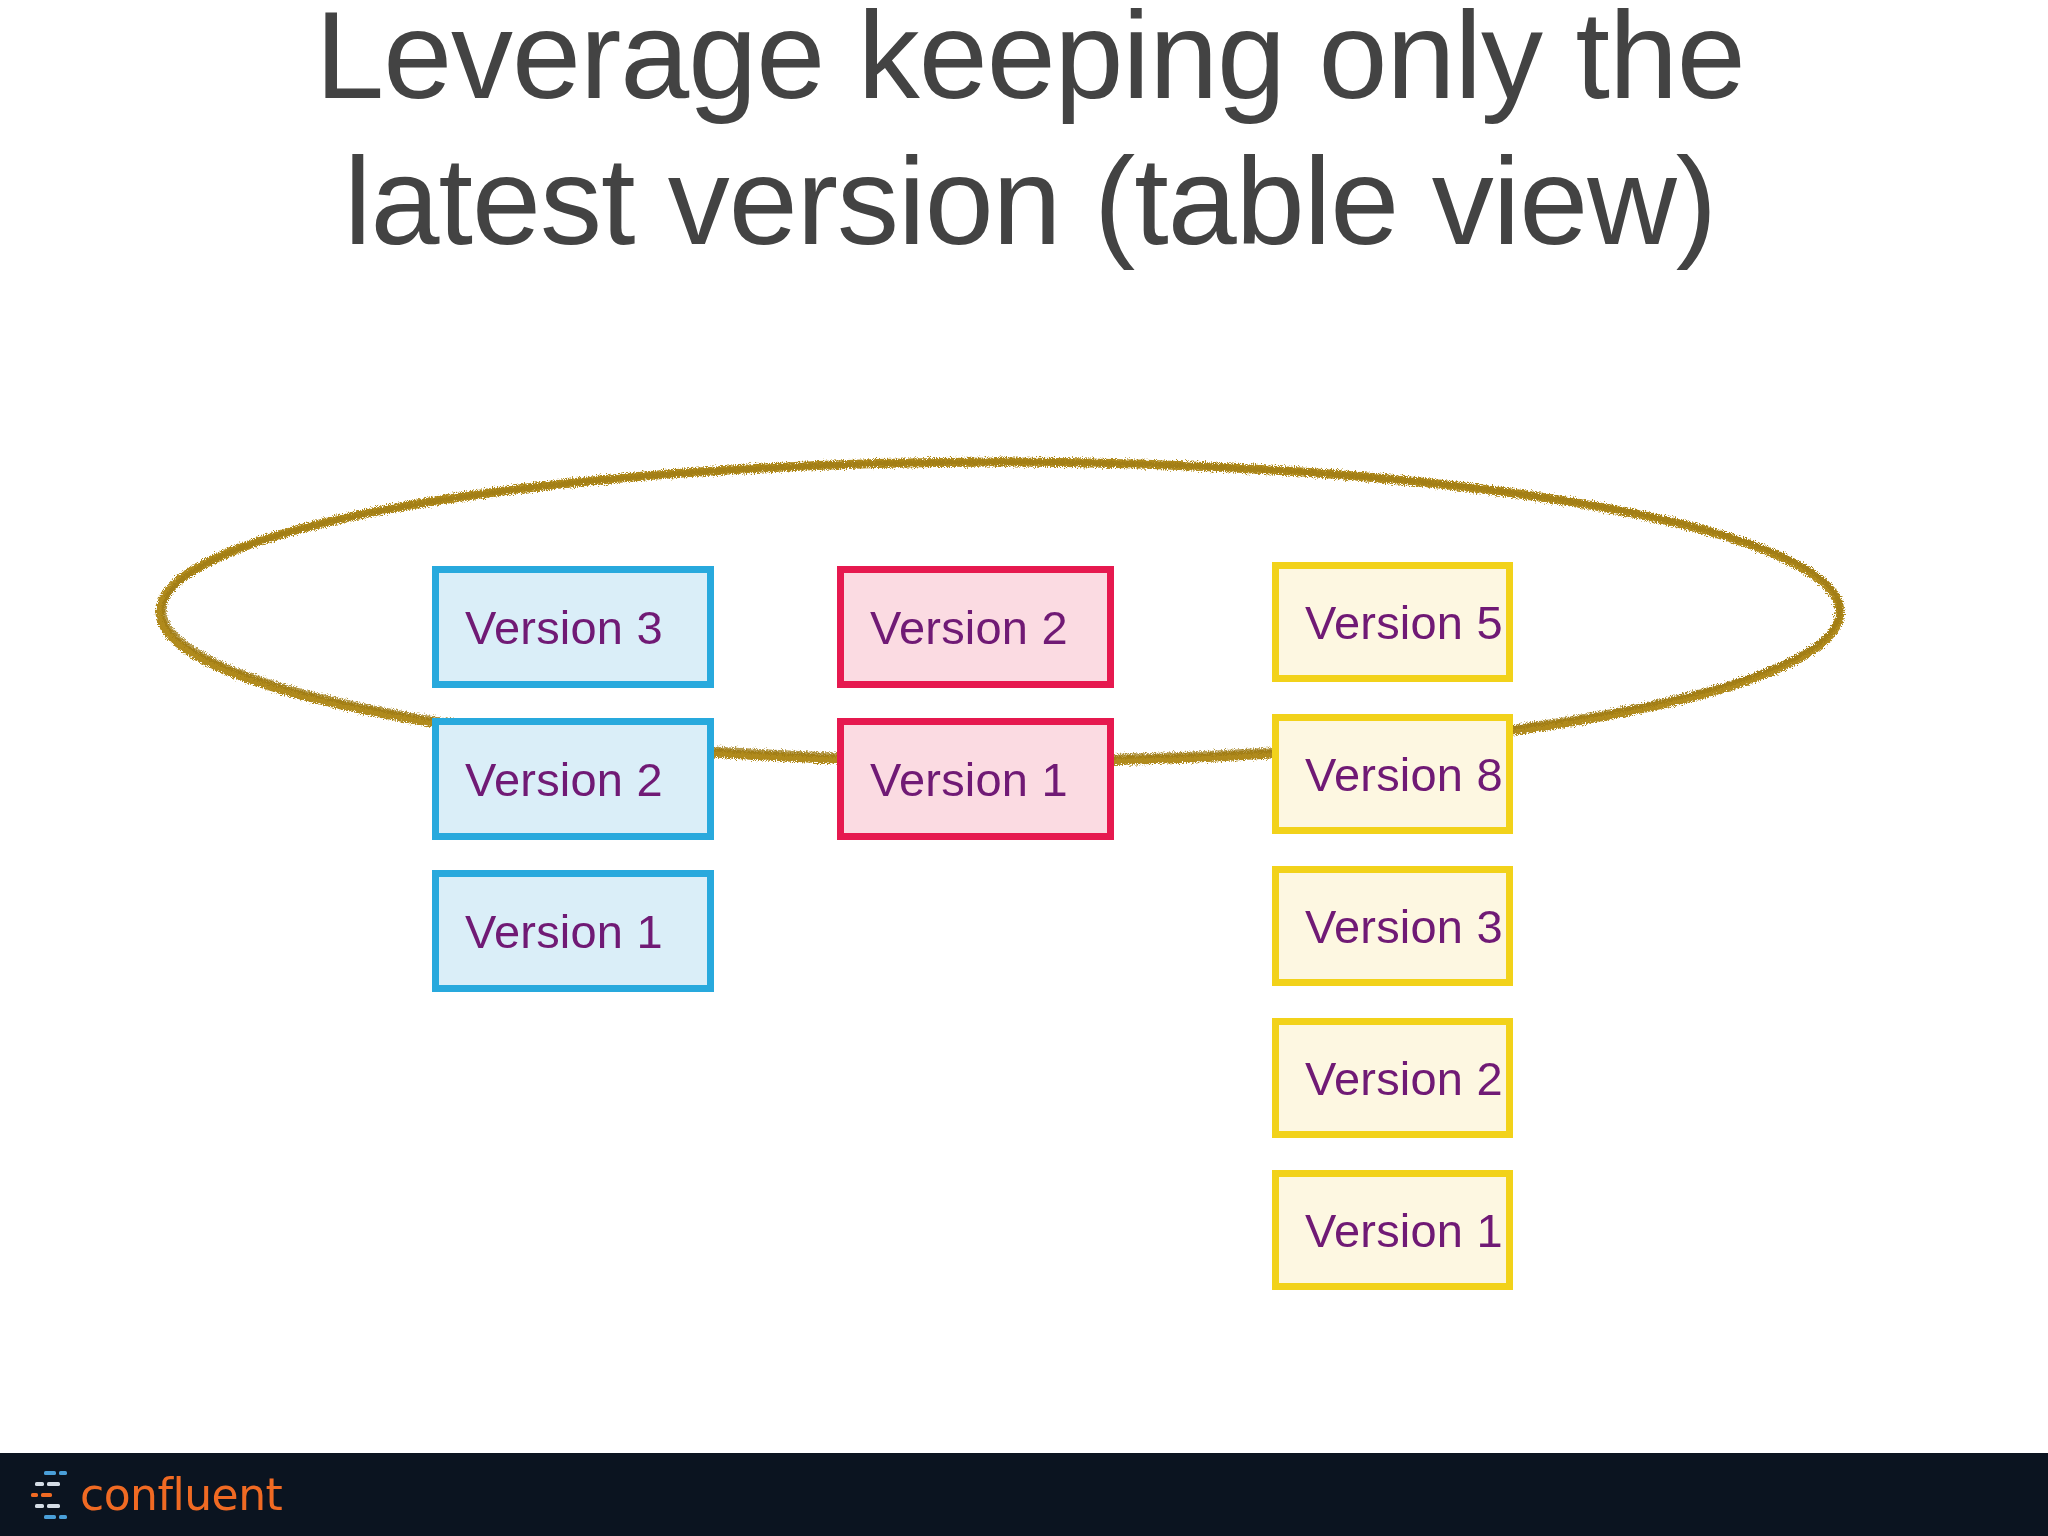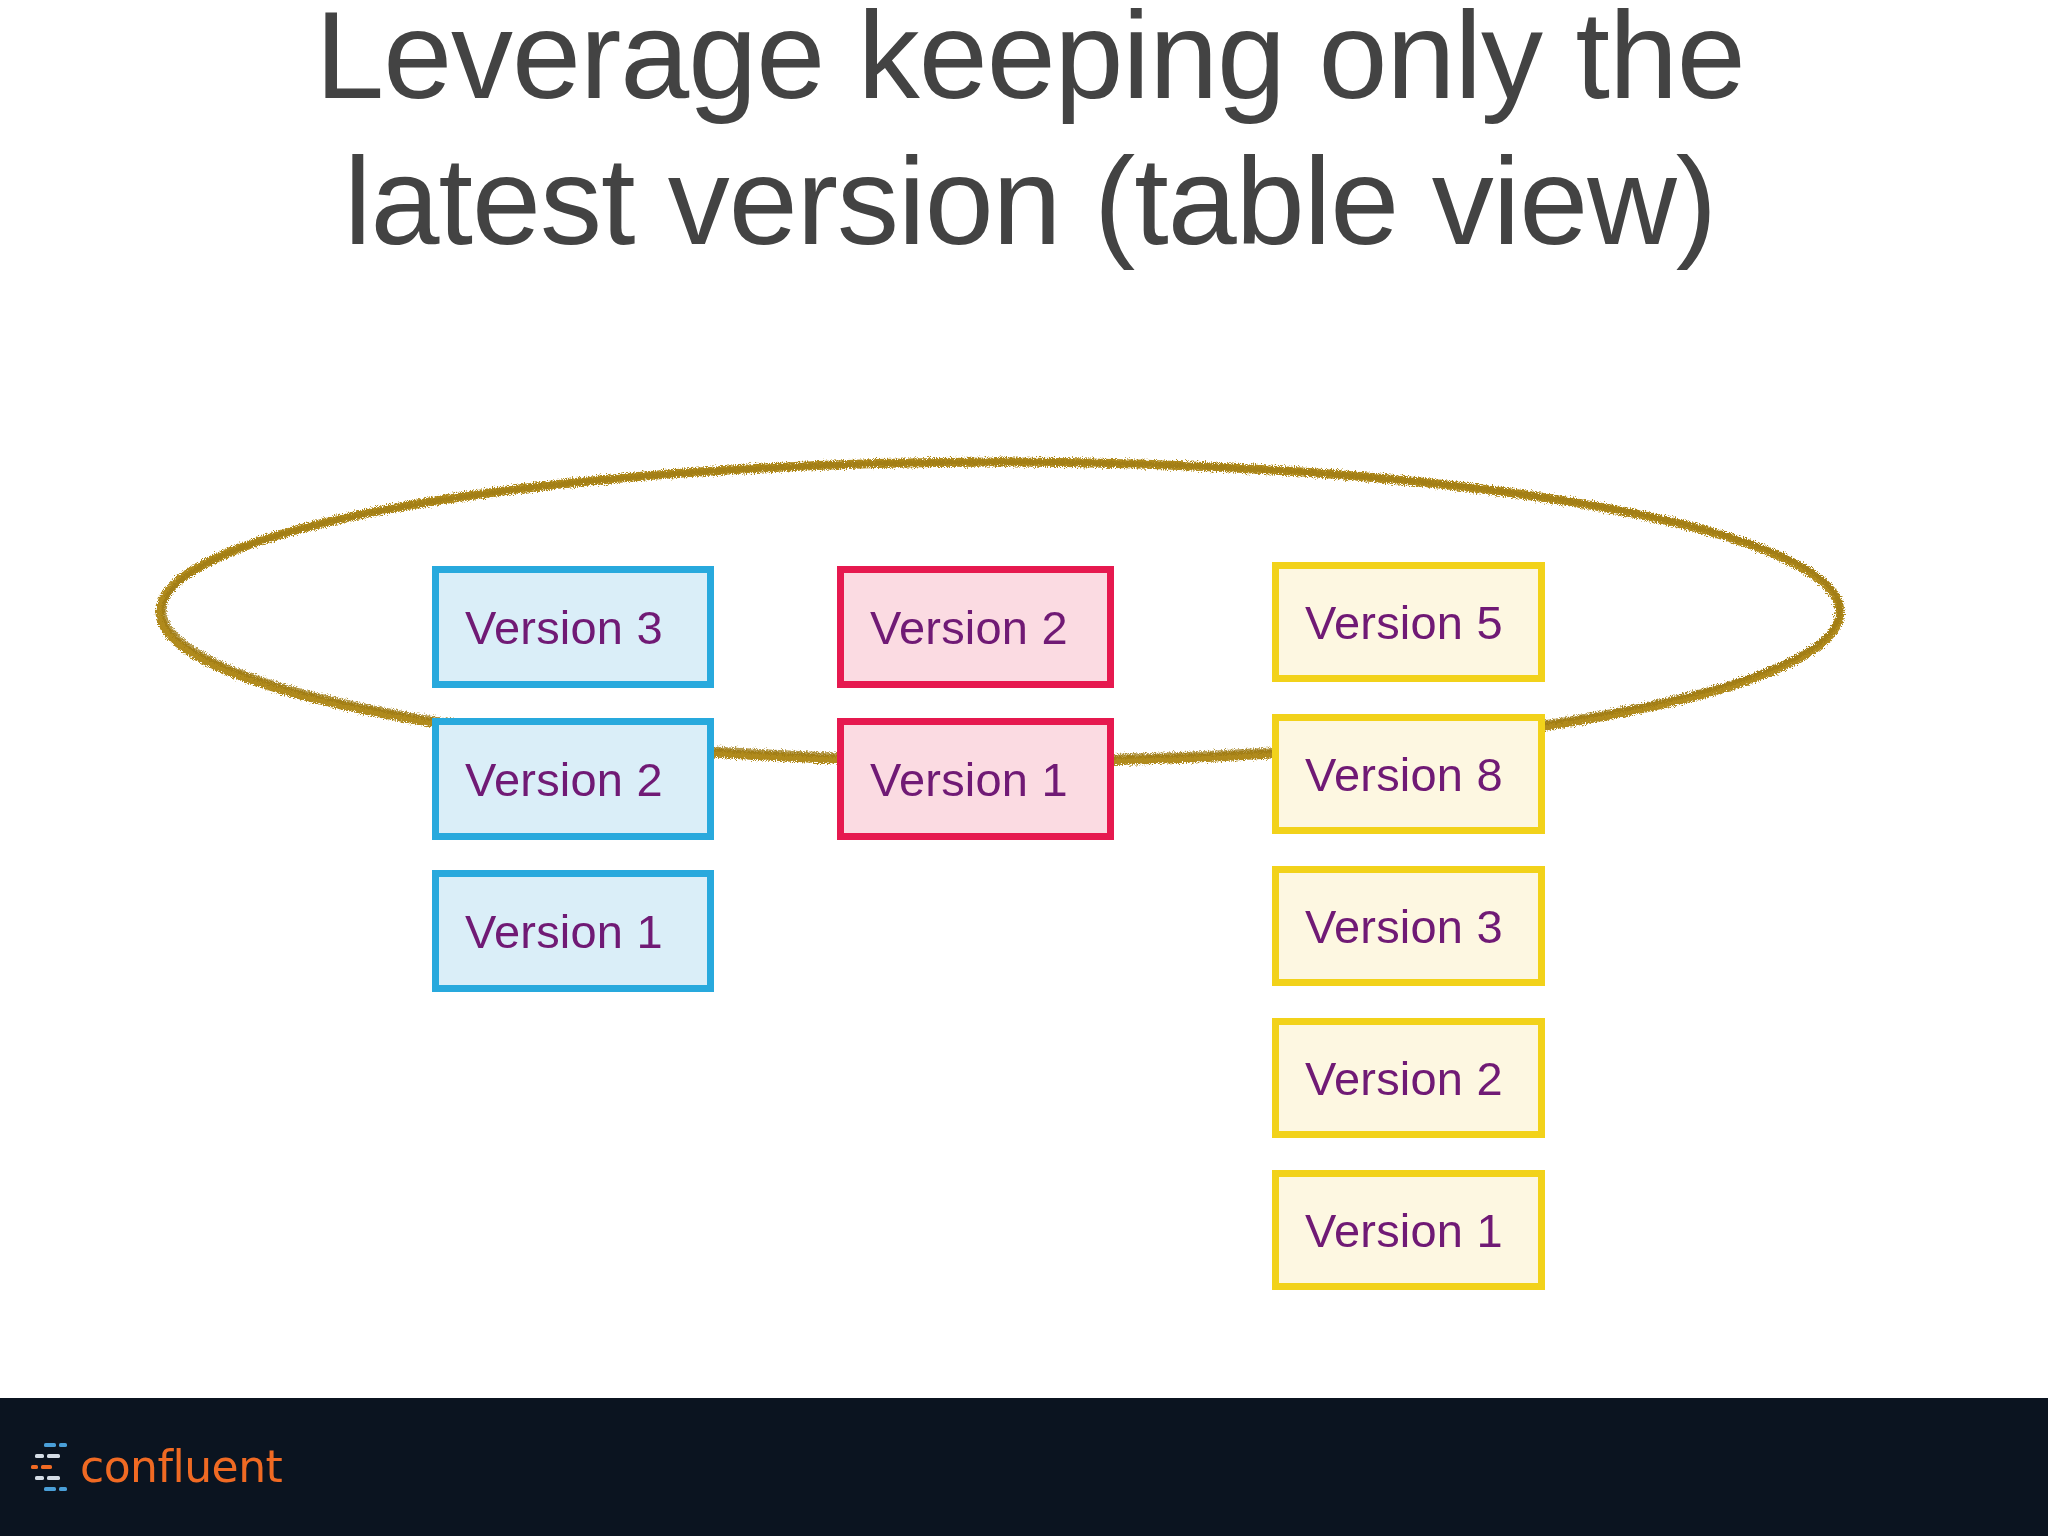--- a/index.html
+++ b/index.html
@@ -81,34 +81,34 @@
     width: 277px;
     height: 122px;
     background: #fbdbe2;
     border: 7px solid #e6194f;
     margin-bottom: 30px;
   }
 
   
   #col-yellow { left: 1272px; top: 562px; }
   #col-yellow .vbox {
-    width: 273px;
+    width: 241px;
     height: 120px;
     background: #fdf7e1;
     border: 7px solid #f2d21a;
     margin-bottom: 32px;
   }
 
   
   #footer {
     position: absolute;
     left: 0;
     right: 0;
     bottom: 0;
-    height: 138px;
+    height: 83px;
     background: #0b1420;
     display: flex;
     align-items: center;
   }
   #logo {
     display: flex;
     align-items: center;
     margin-left: 30px;
   }
   #logo-mark {

